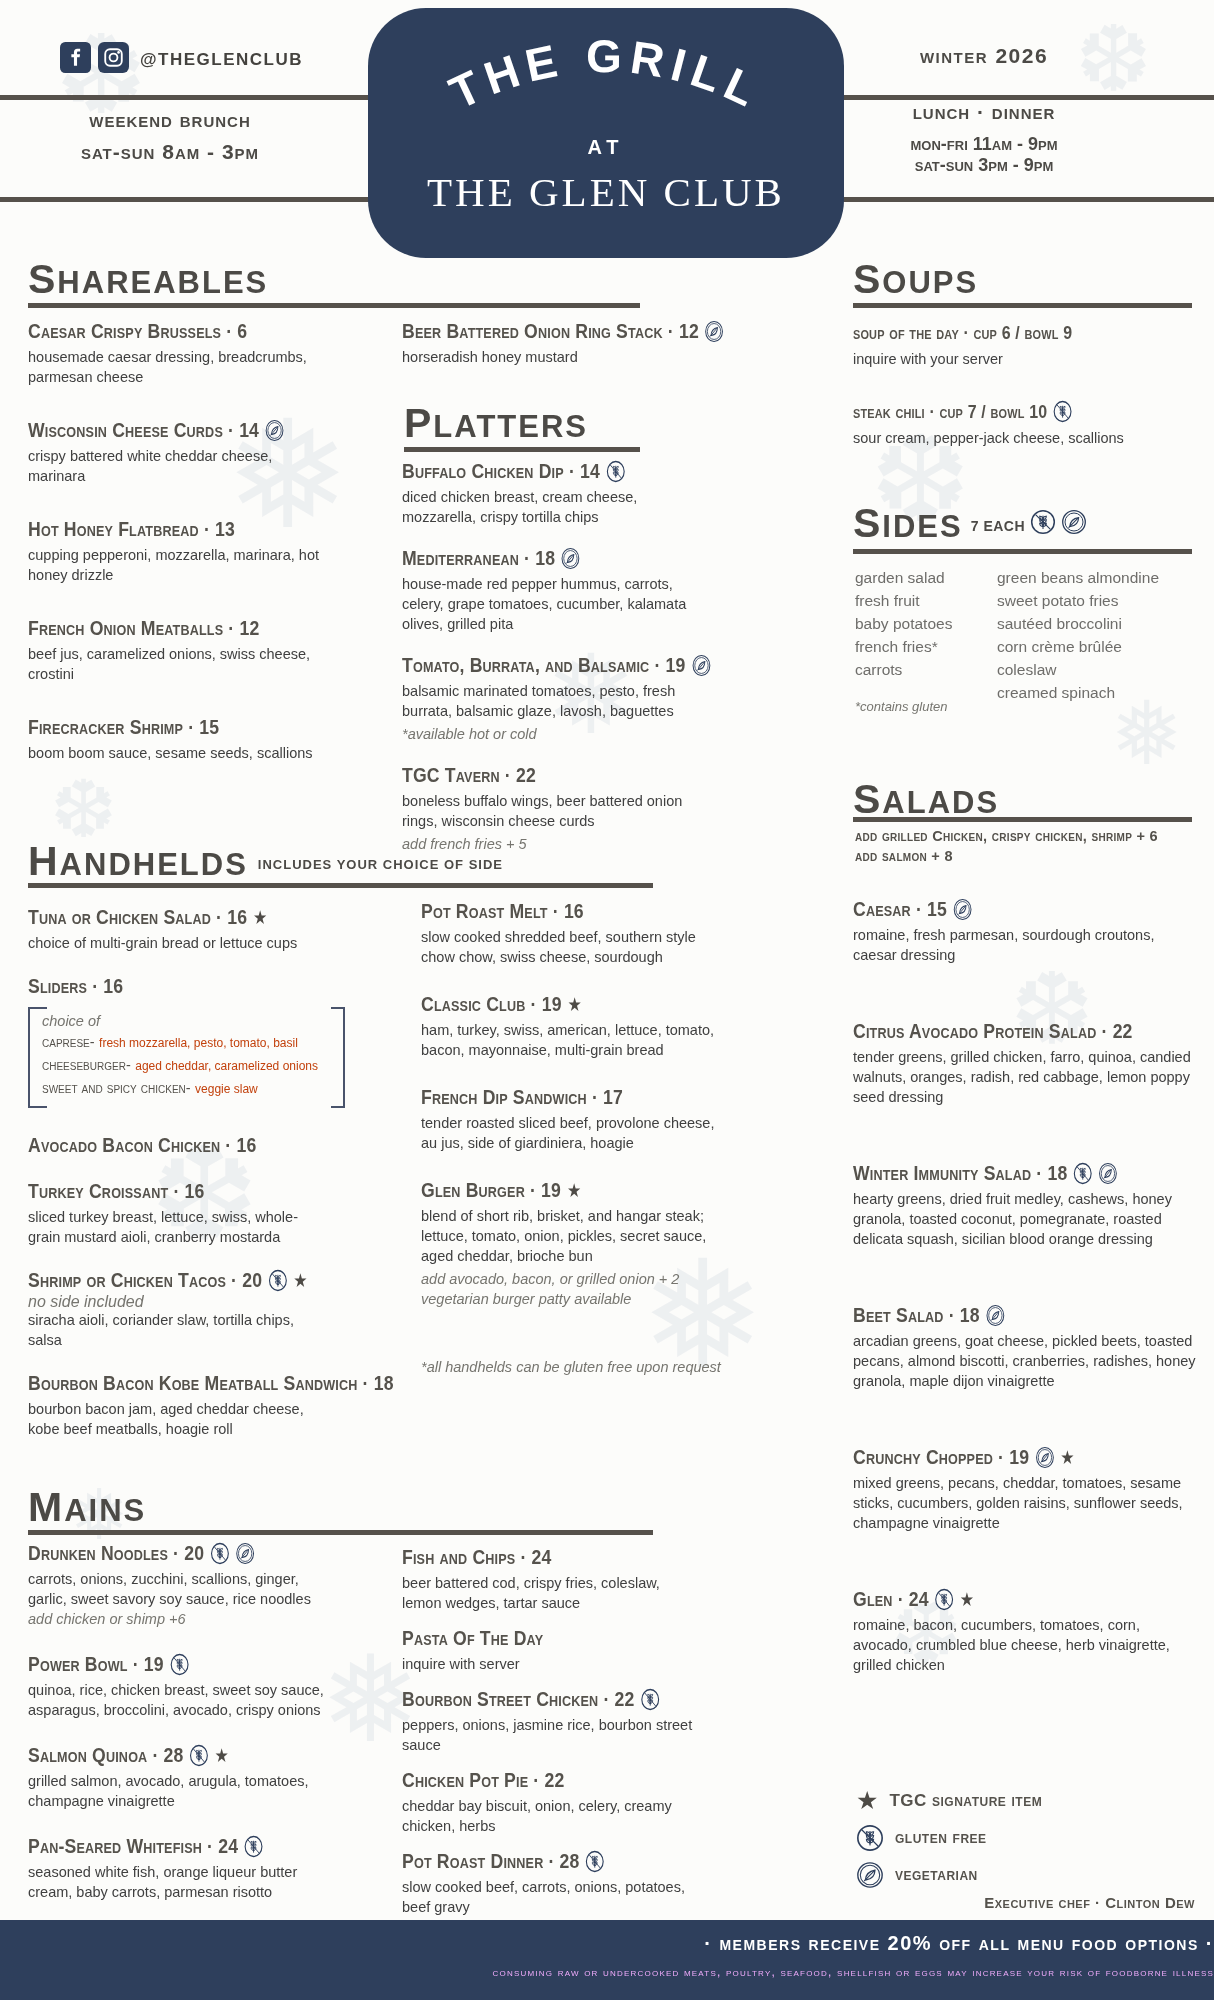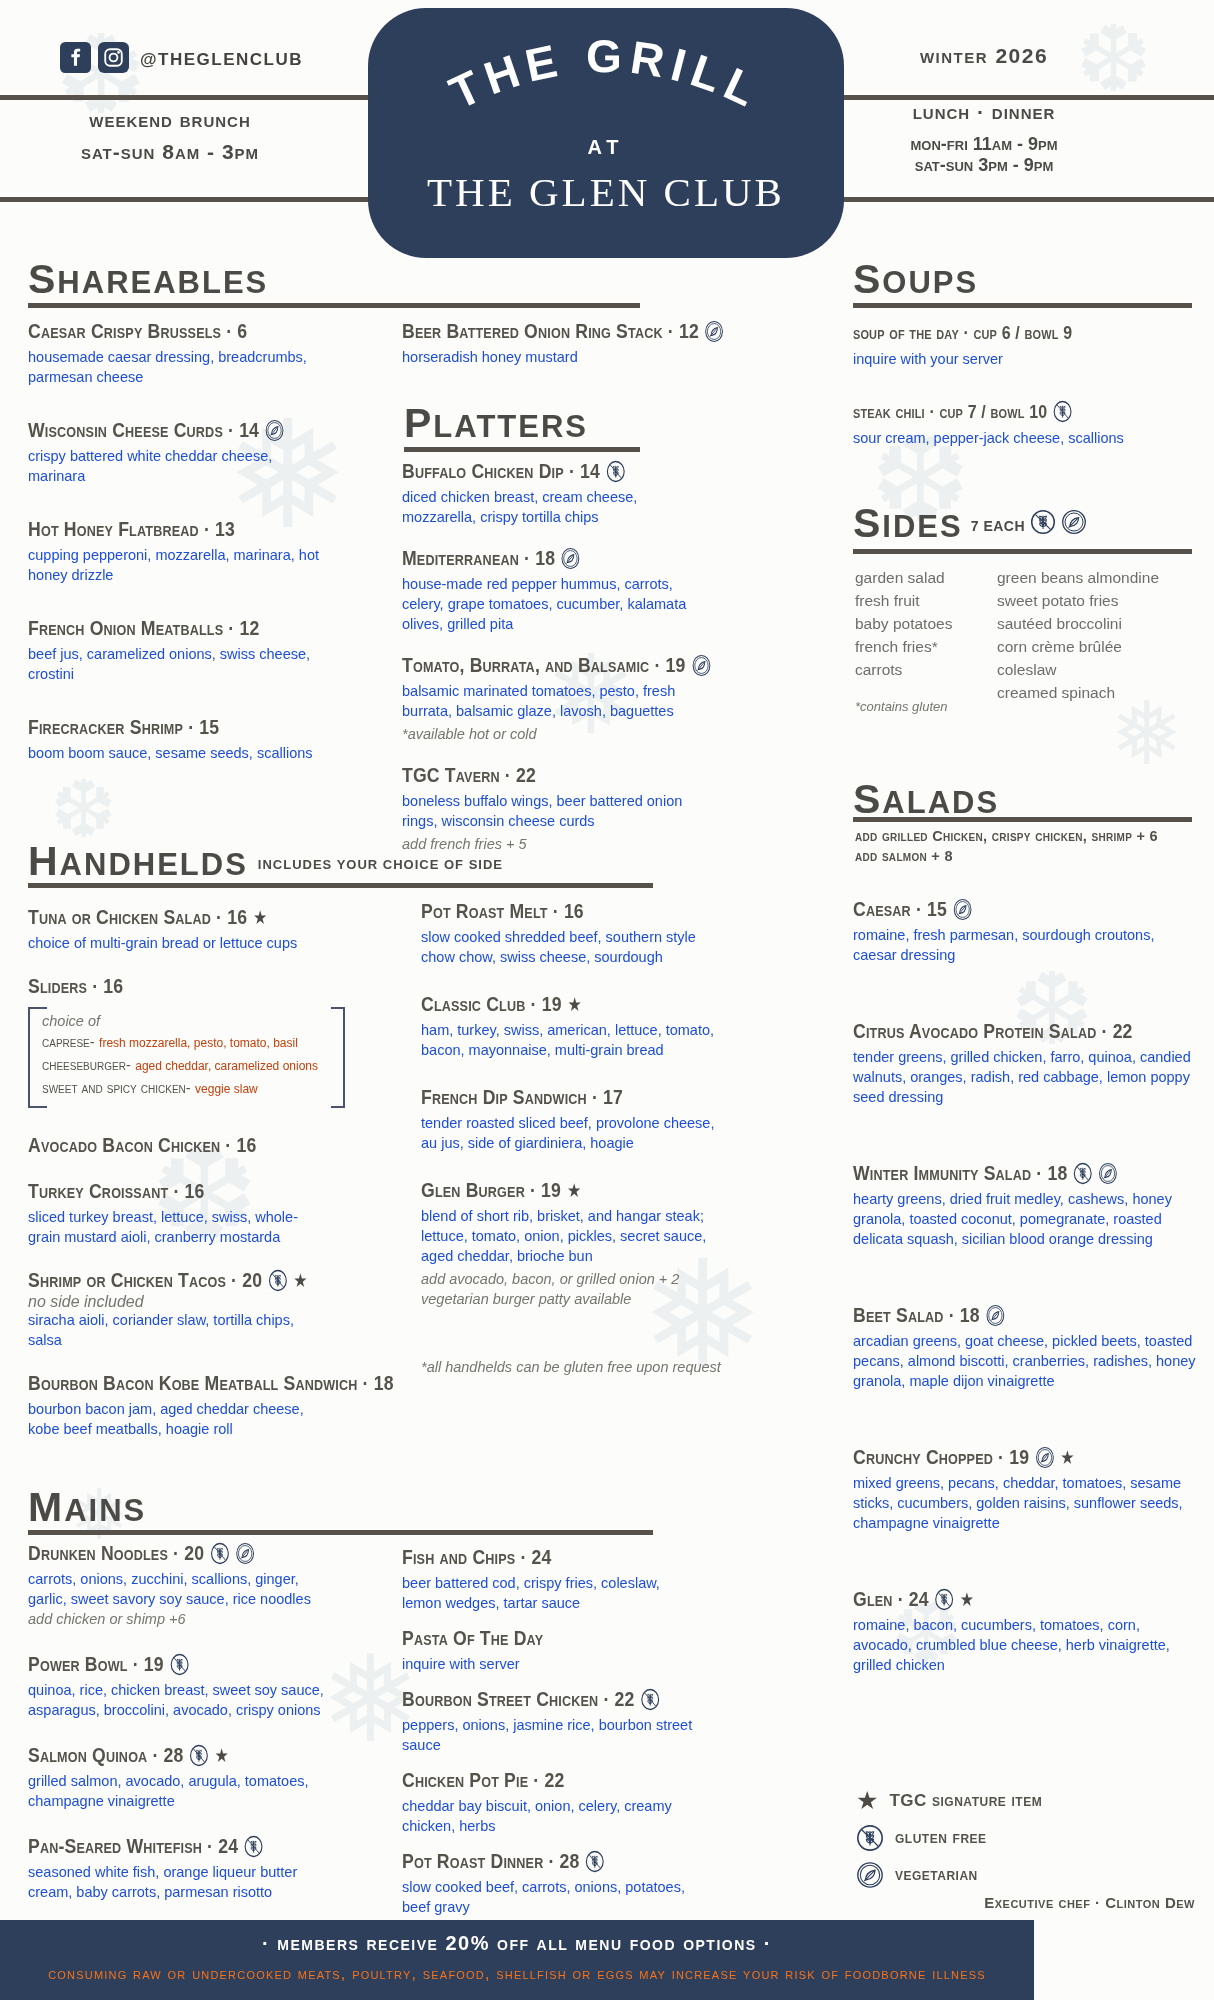--- a/index.html
+++ b/index.html
@@ -13,21 +13,21 @@
   .rule{position:absolute;height:5px;background:#56514b;z-index:1}
   .sec-head{position:absolute;z-index:2;font-weight:bold;color:#4c4a46;font-size:31px;
             letter-spacing:2px;text-transform:uppercase;white-space:nowrap}
   .sec-head::first-letter{font-size:41px}
   .sec-sub{font-size:13px;letter-spacing:1px;font-weight:bold;vertical-align:6px;margin-left:10px}
   .sec-sub2{font-size:14px;letter-spacing:.5px;vertical-align:6px;margin-left:8px}
   .col{position:absolute;z-index:2}
   .t{display:block;font-weight:bold;font-variant:small-caps;color:#55524c;font-size:21px;
      line-height:26px;letter-spacing:.2px}
   .tscale{display:inline-block;transform:scaleX(.84);transform-origin:0 60%;white-space:nowrap}
-  .desc{font-size:14.5px;line-height:20px;color:#1d4ed8;margin-top:3px}
+  .desc{font-size:14.5px;line-height:20px;color:#404040;margin-top:3px}
   .it{font-style:italic;color:#76756f}
   .small{font-size:16px;line-height:15px}
   .micon{width:23px;height:23px;vertical-align:-5px;margin-left:7px}
   .icn-star{font-family:"DejaVu Sans",sans-serif;color:#4e4b46;font-size:19px;margin-left:7px}
   .sec-head .micon{width:26px;height:26px;vertical-align:2px;margin-left:5px}
   .share .item{margin-bottom:30px}
   .platters-col .item{margin-bottom:18px}
   .hh-left .item{margin-bottom:20px}
   .hh-mid .item{margin-bottom:24px}
   .mains-left .item{margin-bottom:22px}
@@ -51,24 +51,24 @@
   .opt{white-space:nowrap;line-height:22px}
   .opt-name{font-variant:small-caps;font-weight:normal;color:#54514b;font-size:14.5px}
   .opt-text{font-size:12px;color:#c2410c}
   .legend{position:absolute;z-index:2}
   .legend-row{display:flex;align-items:center;margin-bottom:9px}
   .legend-row .micon{width:28px;height:28px;margin:0 11px 0 0}
   .legend-row .icn-star{font-size:25px;margin:0 11px 0 0}
   .legend-label{font-variant:small-caps;font-weight:bold;font-size:17px;color:#55524c;letter-spacing:.5px}
   .chef{position:absolute;right:19px;top:1894px;z-index:2;font-variant:small-caps;font-weight:bold;
         font-size:15px;color:#55524c;letter-spacing:.5px}
-  .footer{position:absolute;left:0;top:1920px;width:1034px;height:80px;background:#2e3f5c;
-          z-index:3;text-align:center;color:#fff}
+  .footer{position:absolute;left:0;top:1920px;width:1214px;height:80px;background:#2e3f5c;
+          z-index:3;text-align:right;color:#fff}
   .footer-l1{padding-top:12px;font-variant:small-caps;font-weight:bold;font-size:20px;letter-spacing:1.5px}
-  .footer-l2{padding-top:10px;font-variant:small-caps;font-size:16px;letter-spacing:1.2px;color:#f97316}
+  .footer-l2{padding-top:10px;font-variant:small-caps;font-size:12px;letter-spacing:1.2px;color:#f0abfc}
   .badge{position:absolute;left:368px;top:8px;width:476px;height:250px;background:#2e3f5c;
          border-radius:58px;z-index:3;text-align:center}
   .badge svg.badge-arc{display:block;margin:12px auto 0}
   .badge-at{color:#fff;font-size:20px;letter-spacing:6px;font-weight:bold;margin-top:-8px}
   .badge-club{color:#fff;font-family:"Liberation Serif",serif;font-size:41px;letter-spacing:3px;margin-top:9px}
   .social{position:absolute;left:60px;top:42px;z-index:2;display:flex;align-items:center}
   .sicon{width:31px;height:31px;margin-right:7px}
   .handle{font-weight:bold;font-size:17px;letter-spacing:1.5px;color:#44423e;margin-left:4px}
   .brunch{position:absolute;left:40px;top:108px;width:260px;text-align:center;z-index:2;color:#4c4a46}
   .brunch-l1,.brunch-l2{font-variant:small-caps;font-weight:bold;font-size:21px;letter-spacing:1px}

